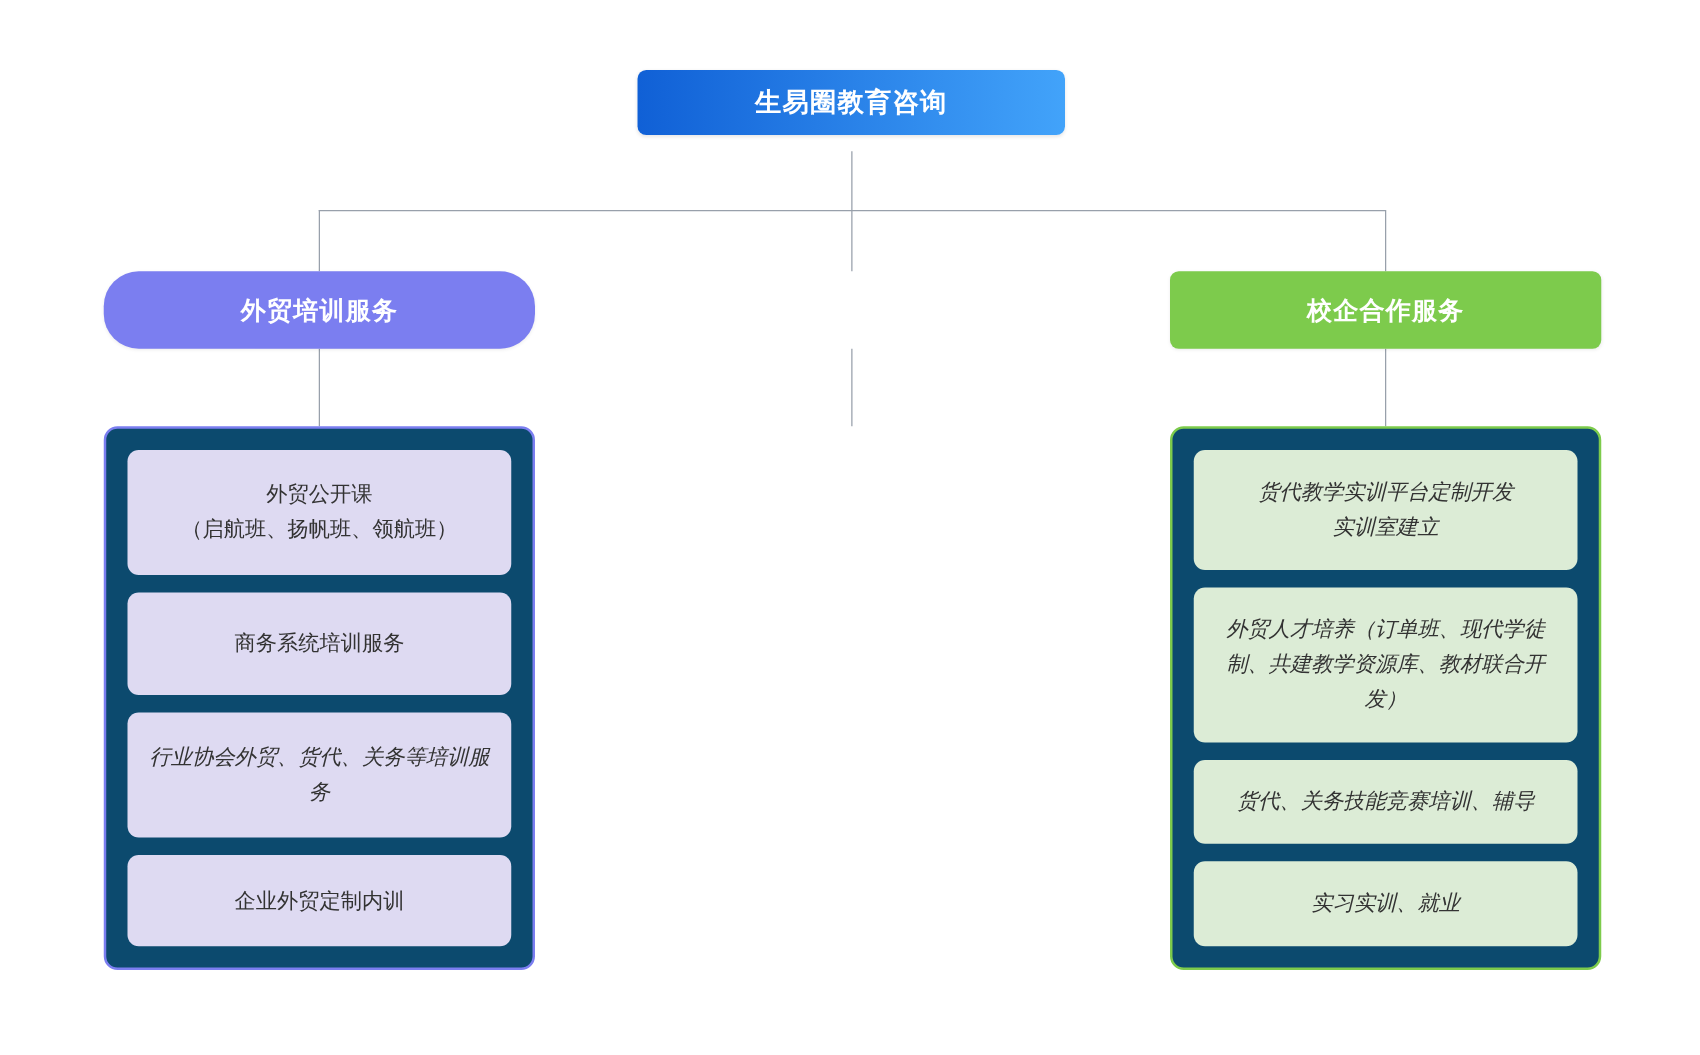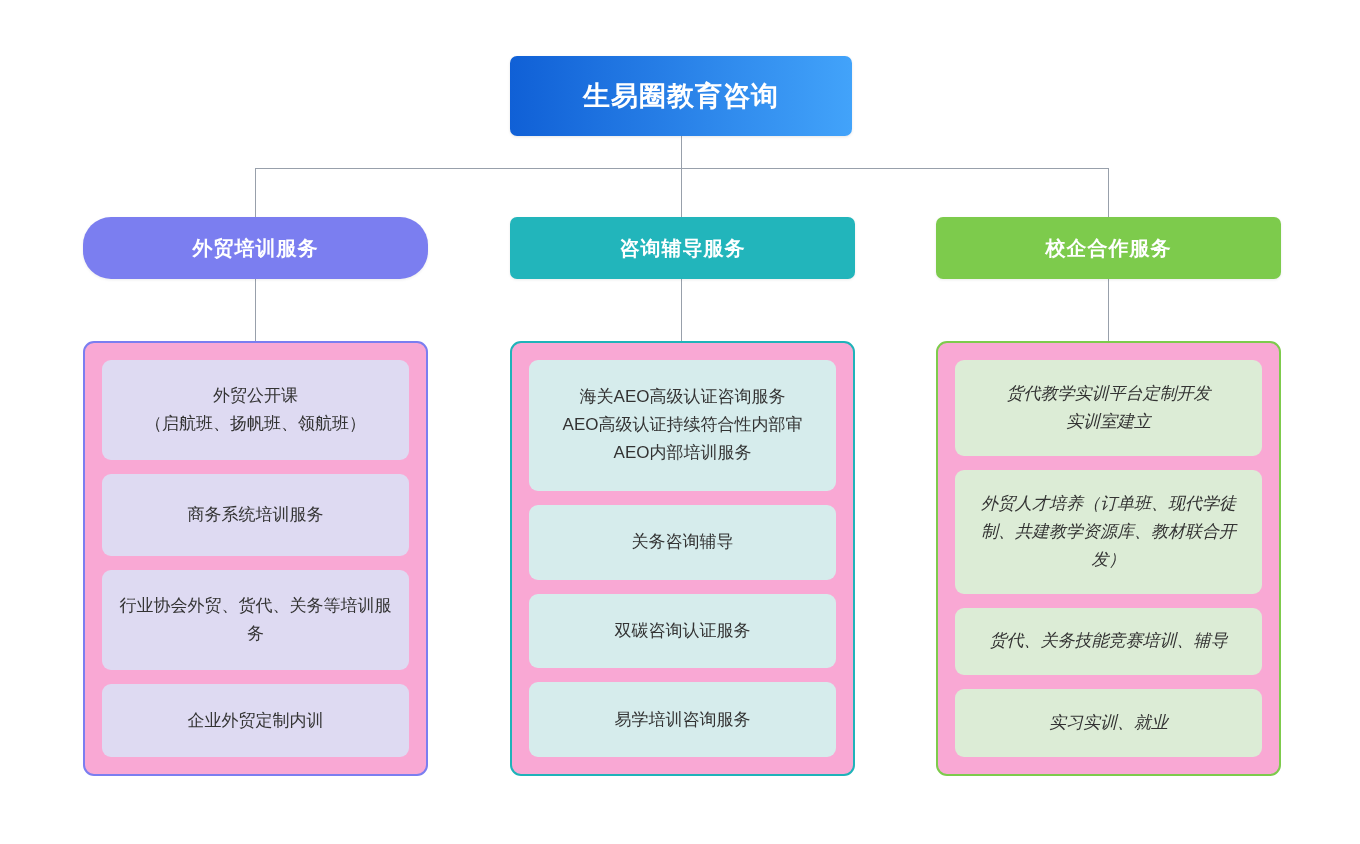--- a/index.html
+++ b/index.html
@@ -36,25 +36,25 @@
   }
   .conn.v { width: 1px; }
   .conn.h { height: 1px; }
 
   
   .root-node {
     position: absolute;
     left: 510px;
     top: 56px;
     width: 342px;
-    height: 80px;
+    height: 52px;
     border-radius: 7px;
     background: linear-gradient(90deg, #1060d6 0%, #2a7ce8 45%, #42a3fa 100%);
     color: #ffffff;
-    font-size: 27px;
+    font-size: 21px;
     font-weight: bold;
     letter-spacing: 1px;
     display: flex;
     align-items: center;
     justify-content: center;
     box-shadow: 0 1px 3px rgba(0,0,0,0.10);
   }
 
   
   .column {
@@ -81,21 +81,21 @@
 
   .col-body {
     position: absolute;
     top: 124px;
     left: 0;
     width: 345px;
     box-sizing: border-box;
     height: 435px;
     border: 2px solid #000;
     border-radius: 11px;
-    background: #f9a8d4;
+    background: #0c4a6e;
     padding: 17px 17px;
     display: flex;
     flex-direction: column;
     justify-content: flex-start;
   }
 
   .leaf {
     box-sizing: border-box;
     border-radius: 9px;
     font-size: 17px;
@@ -139,50 +139,29 @@
       <span>外贸培训服务</span>
     </div>
     <div class="col-body" style="border-color: rgb(123, 126, 240);">
       <div class="leaf" style="background: rgb(222, 218, 242); color: rgb(51, 51, 51); height: 102.75px; padding: 0px 14px;">
         <span class="leaf-text">外贸公开课
 （启航班、扬帆班、领航班）</span>
       </div>
       <div class="leaf" style="background: rgb(222, 218, 242); color: rgb(51, 51, 51); height: 85px; padding: 0px 14px;">
         <span class="leaf-text">商务系统培训服务</span>
       </div>
-      <div class="leaf" style="background: rgb(222, 218, 242); color: rgb(51, 51, 51); height: 102.75px; padding: 0px 14px;">
+      <div class="leaf" style="background: rgb(222, 218, 242); color: rgb(51, 51, 51); height: 102.75px; padding: 0px 14px; font-style: italic;">
         <span class="leaf-text">行业协会外贸、货代、关务等培训服务</span>
       </div>
       <div class="leaf" style="background: rgb(222, 218, 242); color: rgb(51, 51, 51); height: 74.75px; padding: 0px 14px;">
         <span class="leaf-text">企业外贸定制内训</span>
       </div>
     </div>
   </div>
 
-  <div class="column col-1">
-    <div class="col-header" style="background: rgb(34, 181, 187);">
-      <span>咨询辅导服务</span>
-    </div>
-    <div class="col-body" style="border-color: rgb(31, 179, 185);">
-      <div class="leaf" style="background: rgb(214, 236, 236); color: rgb(51, 51, 51); height: 130.75px; padding: 0px 14px;">
-        <span class="leaf-text">海关AEO高级认证咨询服务
-AEO高级认证持续符合性内部审
-AEO内部培训服务</span>
-      </div>
-      <div class="leaf" style="background: rgb(214, 236, 236); color: rgb(51, 51, 51); height: 74.75px; padding: 0px 14px;">
-        <span class="leaf-text">关务咨询辅导</span>
-      </div>
-      <div class="leaf" style="background: rgb(214, 236, 236); color: rgb(51, 51, 51); height: 74.75px; padding: 0px 14px;">
-        <span class="leaf-text">双碳咨询认证服务</span>
-      </div>
-      <div class="leaf" style="background: rgb(214, 236, 236); color: rgb(51, 51, 51); height: 74.75px; padding: 0px 14px;">
-        <span class="leaf-text">易学培训咨询服务</span>
-      </div>
-    </div>
-  </div>
 
   <div class="column col-2">
     <div class="col-header" style="background: rgb(125, 203, 76);">
       <span>校企合作服务</span>
     </div>
     <div class="col-body" style="border-color: rgb(125, 203, 76); font-style: italic;">
       <div class="leaf" style="background: rgb(220, 236, 214); color: rgb(51, 51, 51); height: 95.75px; padding: 0px 14px;">
         <span class="leaf-text">货代教学实训平台定制开发
 实训室建立</span>
       </div>

